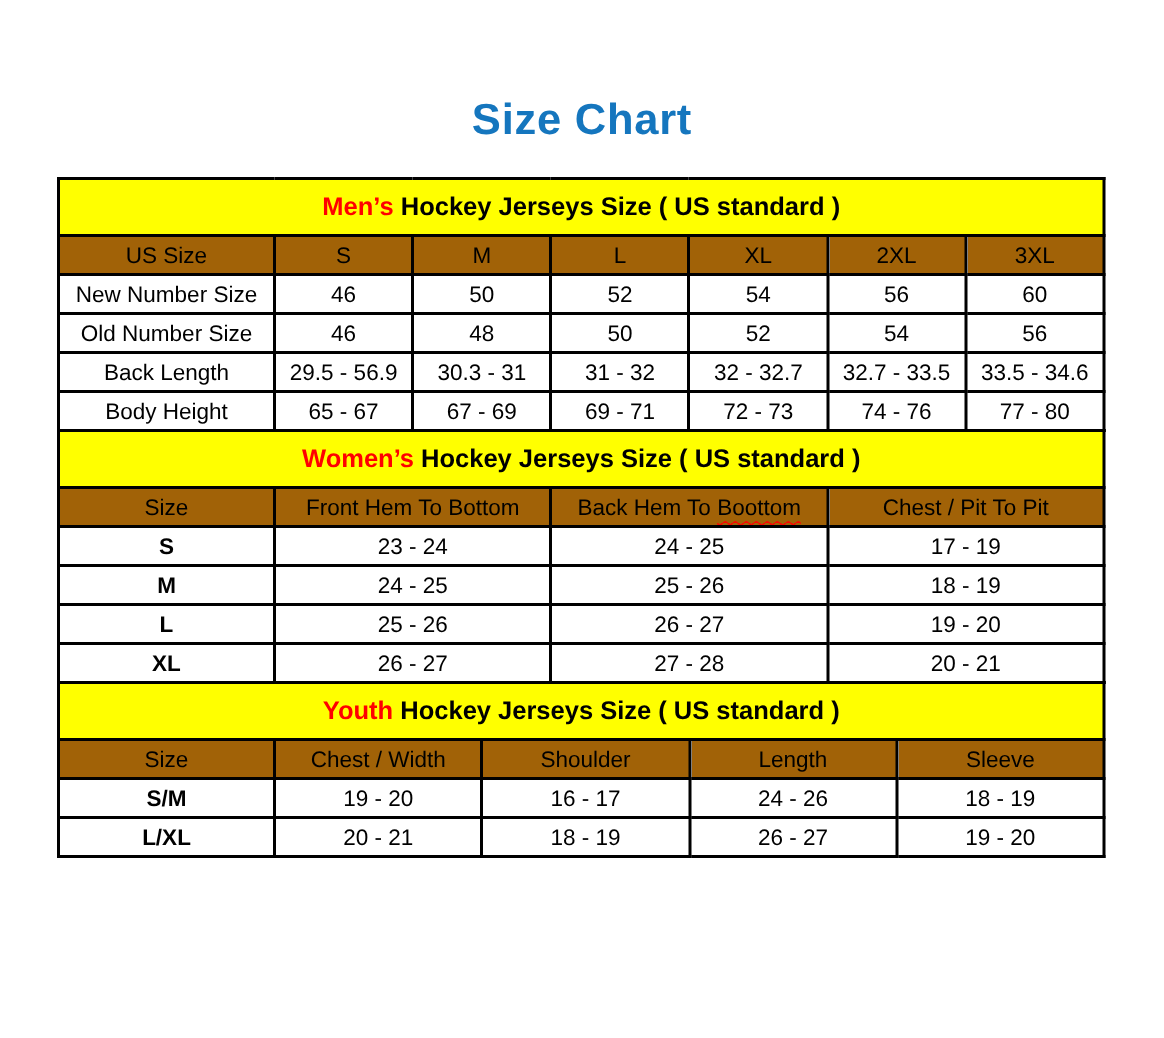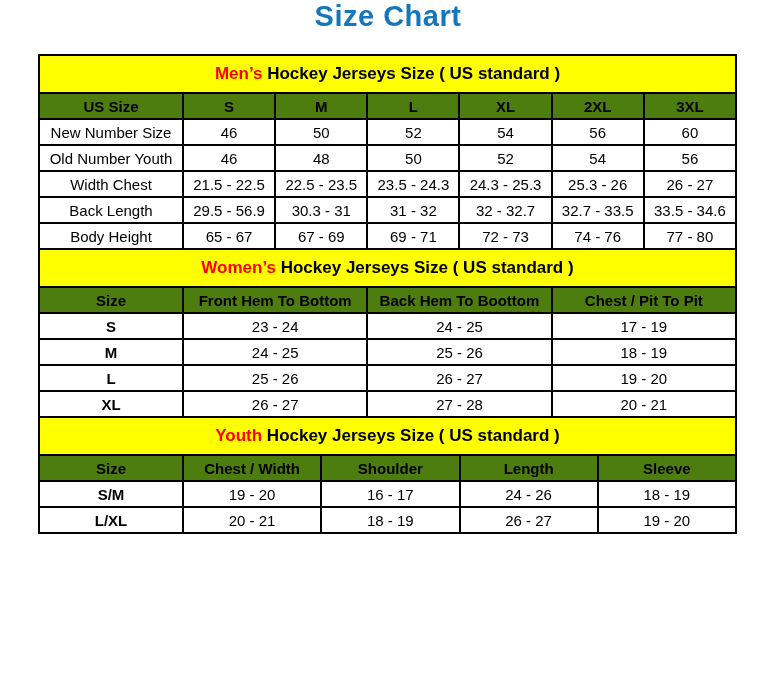--- a/index.html
+++ b/index.html
@@ -1,19 +1,20 @@
 <!DOCTYPE html>
 <html style="--title-color: #1576be; --accent-red: #ff0000; --band-bg: #ffff00;"><head>
 <meta charset="utf-8">
 <style>
   * { box-sizing: border-box; margin: 0; padding: 0; }
   html, body { width: 776px; height: 692px; background: #ffffff; overflow: hidden; }
   body { font-family: "Liberation Sans", sans-serif; color: #000; }
 
   .page-title {
+    margin-top: 64px;
     text-align: center;
     font-size: 29px;
     font-weight: bold;
     color: var(--title-color, #1576be);
     letter-spacing: 0.5px;
   }
 
   .tables-wrap { width: 651px; margin: 21px 0 0 38px; }
 
   table.tbl {
@@ -33,21 +34,21 @@
   }
 
   tr.band th {
     background: var(--band-bg, #ffff00);
     height: 38px;
     font-size: 17px;
     font-weight: bold;
   }
   .band .hl { color: var(--accent-red, #ff0000); }
 
-  tr.head th { height: 26px; font-size: 15px; font-weight: bold; background: #4d7c0f; }
+  tr.head th { height: 26px; font-size: 15px; font-weight: normal; background: #a16207; }
 
   tr.data td { height: 26px; font-size: 15px; font-weight: normal; background: #fff; }
   tr.data td.lab-strong { font-weight: bold; }
 
   .wavy {
     text-decoration-line: underline;
     text-decoration-style: wavy;
     text-decoration-color: var(--accent-red, #ff0000);
     text-decoration-thickness: 1px;
     text-underline-offset: 4px;
@@ -88,36 +89,27 @@
       <tr class="data">
         <td>New Number Size</td>
         <td>46</td>
         <td>50</td>
         <td>52</td>
         <td>54</td>
         <td>56</td>
         <td>60</td>
       </tr>
       <tr class="data">
-        <td>Old Number Youth</td>
+        <td>Old Number Size</td>
         <td>46</td>
         <td>48</td>
         <td>50</td>
         <td>52</td>
         <td>54</td>
         <td>56</td>
-      </tr>
-      <tr class="data">
-        <td>Width Chest</td>
-        <td>21.5 - 22.5</td>
-        <td>22.5 - 23.5</td>
-        <td>23.5 - 24.3</td>
-        <td>24.3 - 25.3</td>
-        <td>25.3 - 26</td>
-        <td>26 - 27</td>
       </tr>
       <tr class="data">
         <td>Back Length</td>
         <td>29.5 - 56.9</td>
         <td>30.3 - 31</td>
         <td>31 - 32</td>
         <td>32 - 32.7</td>
         <td>32.7 - 33.5</td>
         <td>33.5 - 34.6</td>
       </tr>

